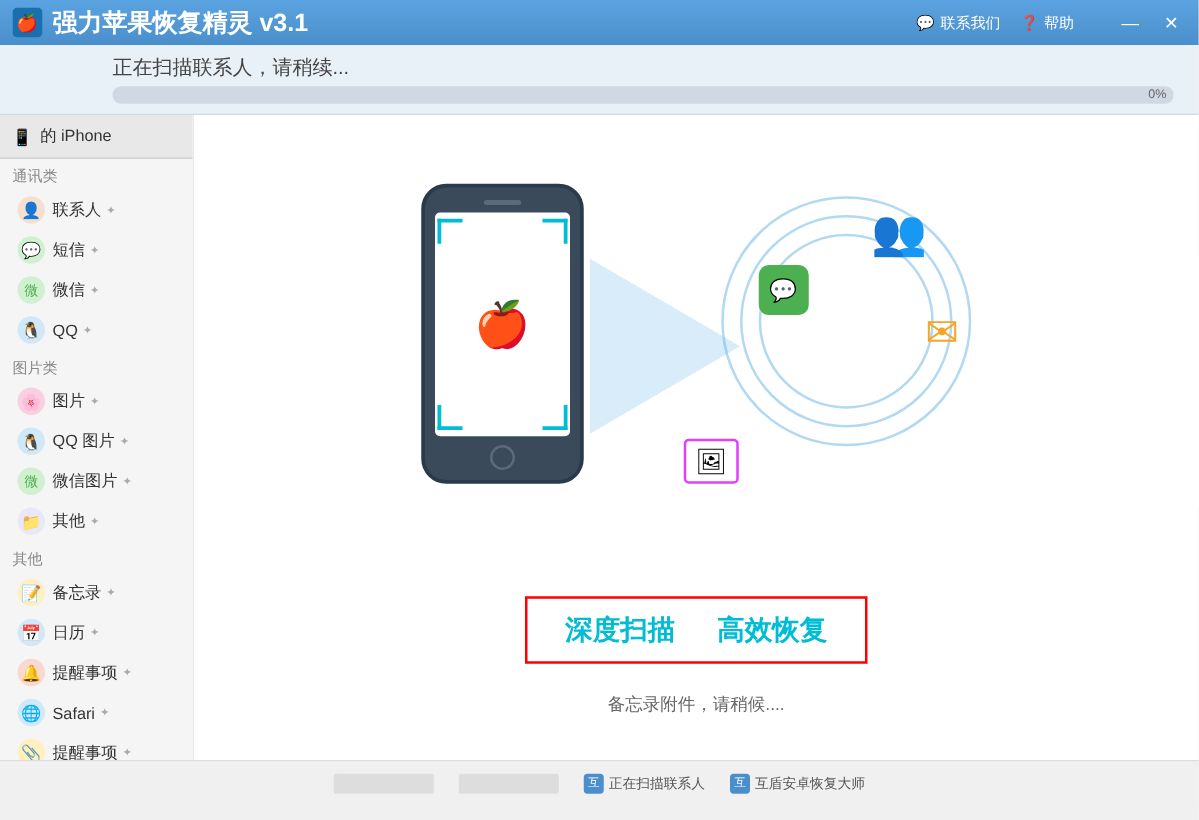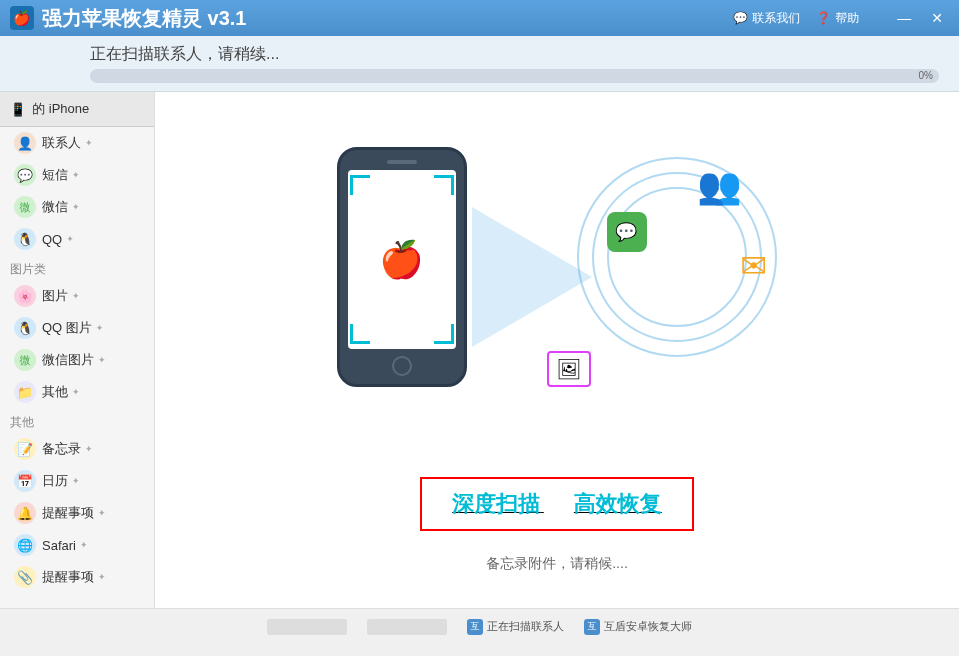--- a/index.html
+++ b/index.html
@@ -310,21 +310,20 @@
       justify-content: center;
       font-size: 20px;
     }
 
     
     .deep-scan-box {
       border: 2px solid red;
       padding: 10px 30px;
       text-align: center;
       margin-bottom: 24px;
-      text-decoration: underline;
     }
     .deep-scan-text {
       font-size: 22px;
       color: #00bcd4;
       font-weight: bold;
     }
 
     .scanning-status {
       font-size: 14px;
       color: #666;
@@ -403,20 +402,21 @@
 </div>
 
 <div class="main-layout">
 
   <div class="sidebar">
     <div class="sidebar-device">
       <span>📱</span>
       <span>的 iPhone</span>
     </div>
 
+    <div class="sidebar-section-label">通讯类</div>
 
     <div class="sidebar-item">
       <div class="icon-circle icon-contacts">👤</div>
       <span>联系人</span>
         <span class="sparkle">✦</span>
     </div>
     <div class="sidebar-item">
       <div class="icon-circle icon-sms">💬</div>
       <span>短信</span>
         <span class="sparkle">✦</span>

